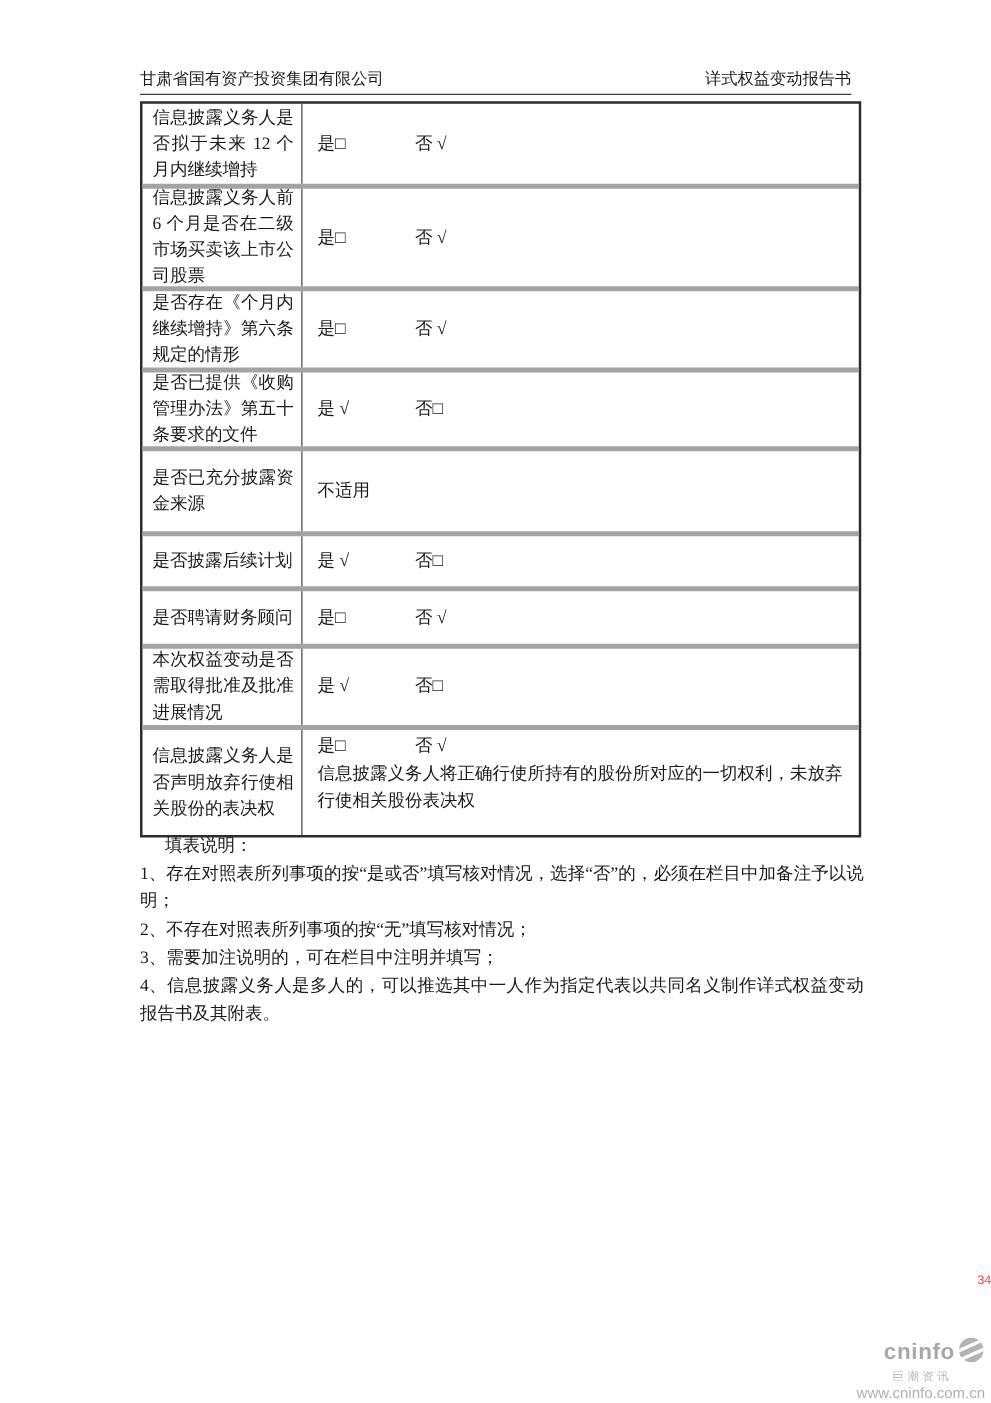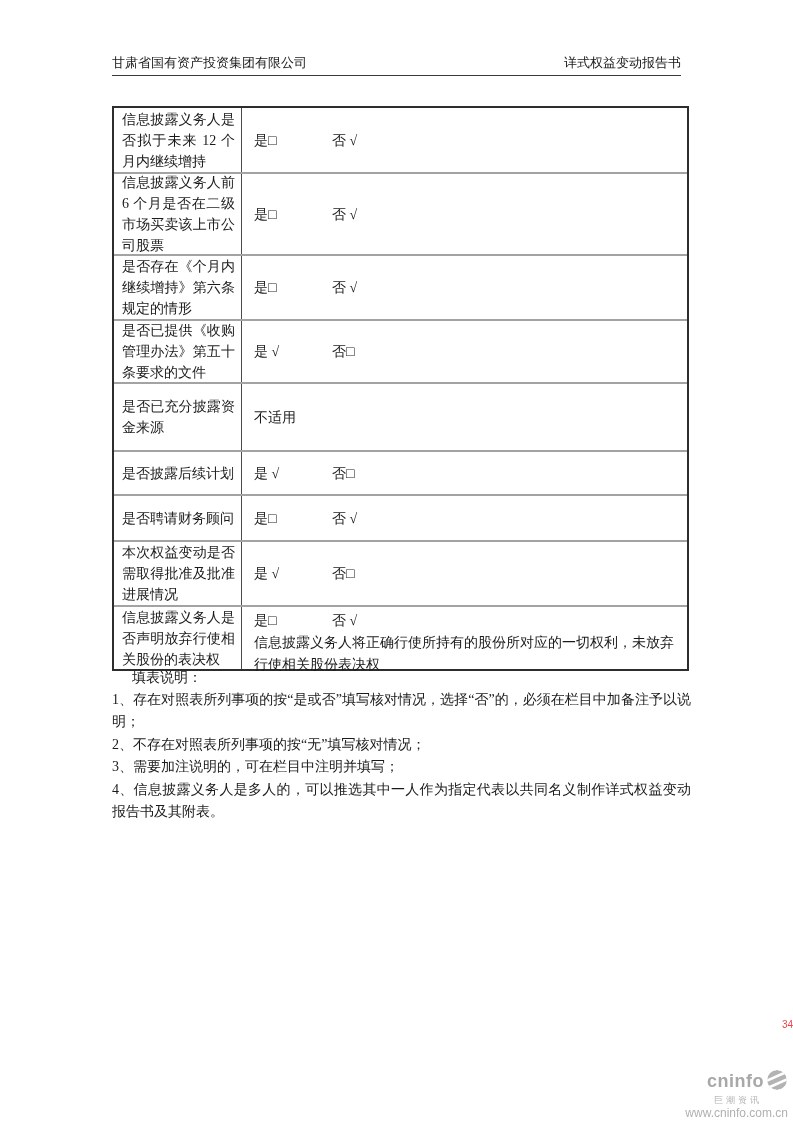--- a/index.html
+++ b/index.html
@@ -24,27 +24,27 @@
     justify-content: space-between;
     align-items: flex-end;
     font-size: 13px;
     border-bottom: 1px solid #3a3a3a;
     padding-bottom: 3px;
   }
   
   .cmp-table {
     position: absolute;
     left: 112px;
-    top: 106px;
+    top: 81px;
     width: 577px;
     border: 2px solid #2d2d2d;
   }
   .trow {
     display: flex;
-    border-top: 2px solid #a3a3a3;
+    border-top: 4px solid #a3a3a3;
   }
   .trow:first-child { border-top: none; }
   .tcell { font-size: 14px; line-height: 21px; }
   .cell-label {
     width: 128px;
     flex: 0 0 128px;
     border-right: 1px solid #4a4a4a;
     padding: 2px 6px 2px 8px;
     display: flex;
     align-items: center;
@@ -205,21 +205,21 @@
 
     <div class="trow" style="height:65px">
       <div class="tcell cell-label">
           <span>本次权益变动是否需取得批准及批准进展情况</span>
         </div>
       <div class="tcell cell-value">
         <span><span class="opt-yes">是 √</span><span class="opt-no">否□</span></span>
       </div>
     </div>
 
-    <div class="trow" style="height:64px">
+    <div class="trow" style="height:88px">
       <div class="tcell cell-label">
           <span>信息披露义务人是否声明放弃行使相关股份的表决权</span>
         </div>
       <div class="tcell cell-value top-align">
         <span><span class="opt-yes">是□</span><span class="opt-no">否 √</span></span>
         <span>信息披露义务人将正确行使所持有的股份所对应的一切权利，未放弃行使相关股份表决权</span>
       </div>
     </div>
 
   </div>

